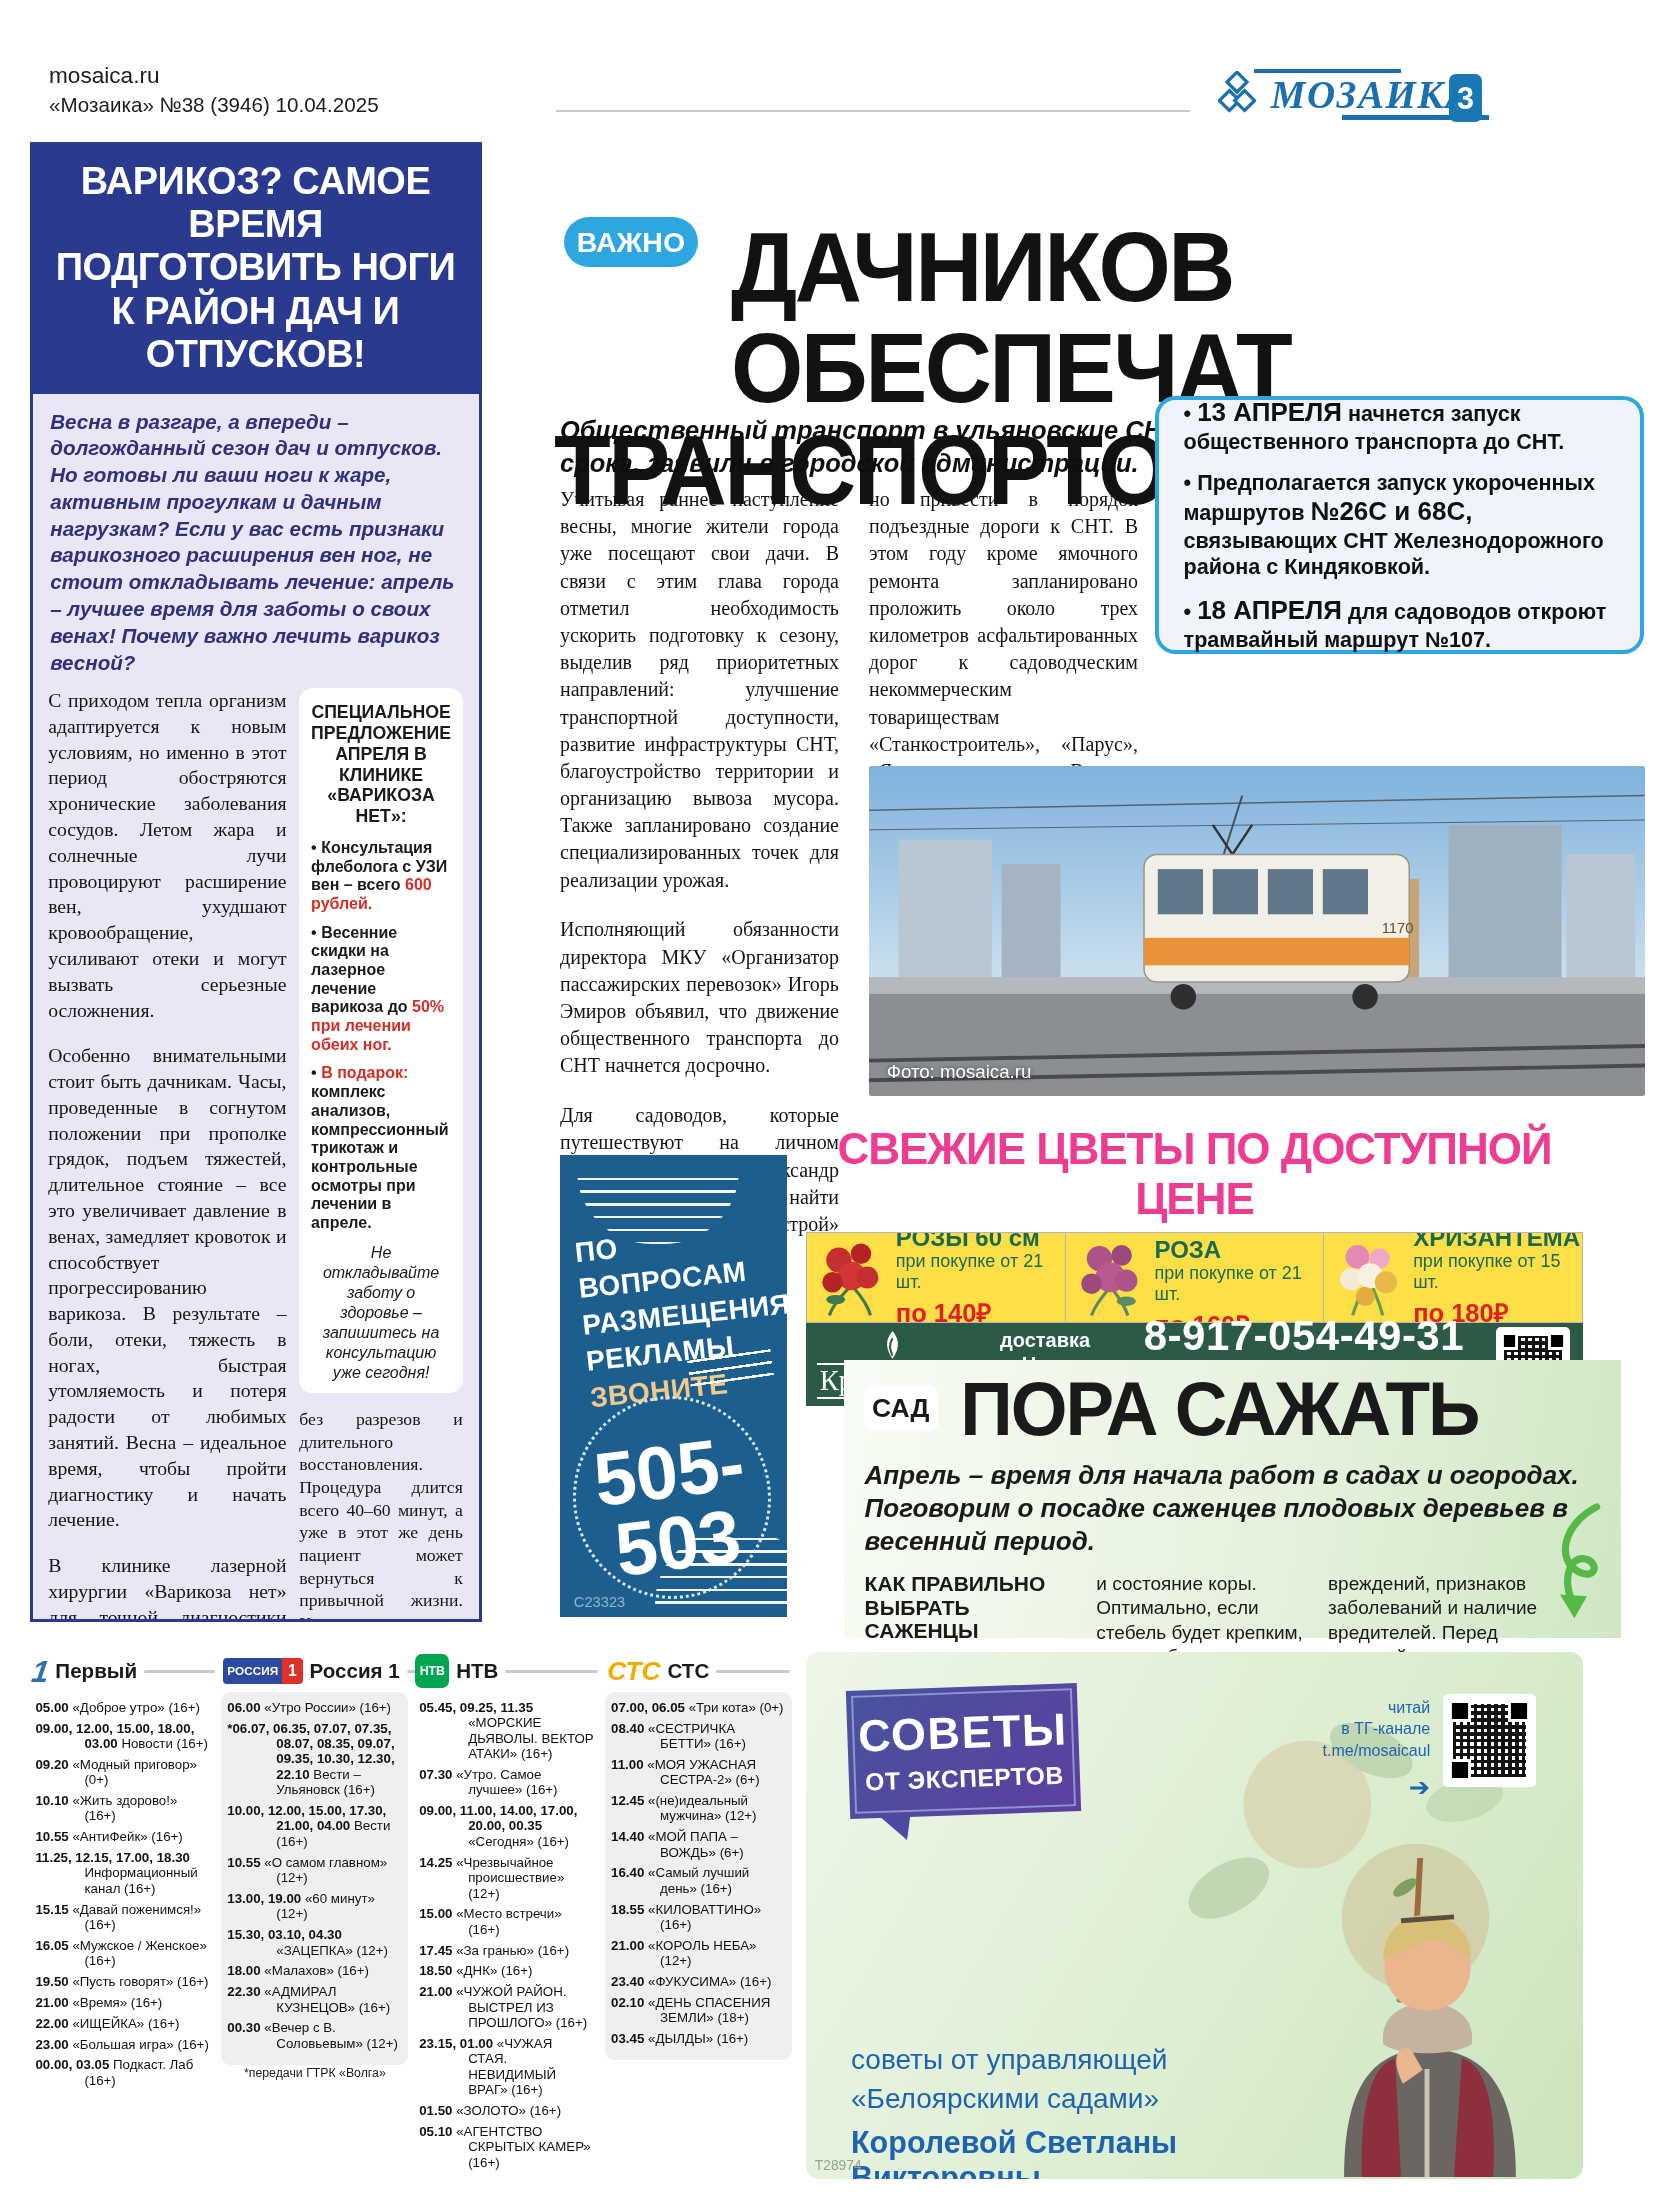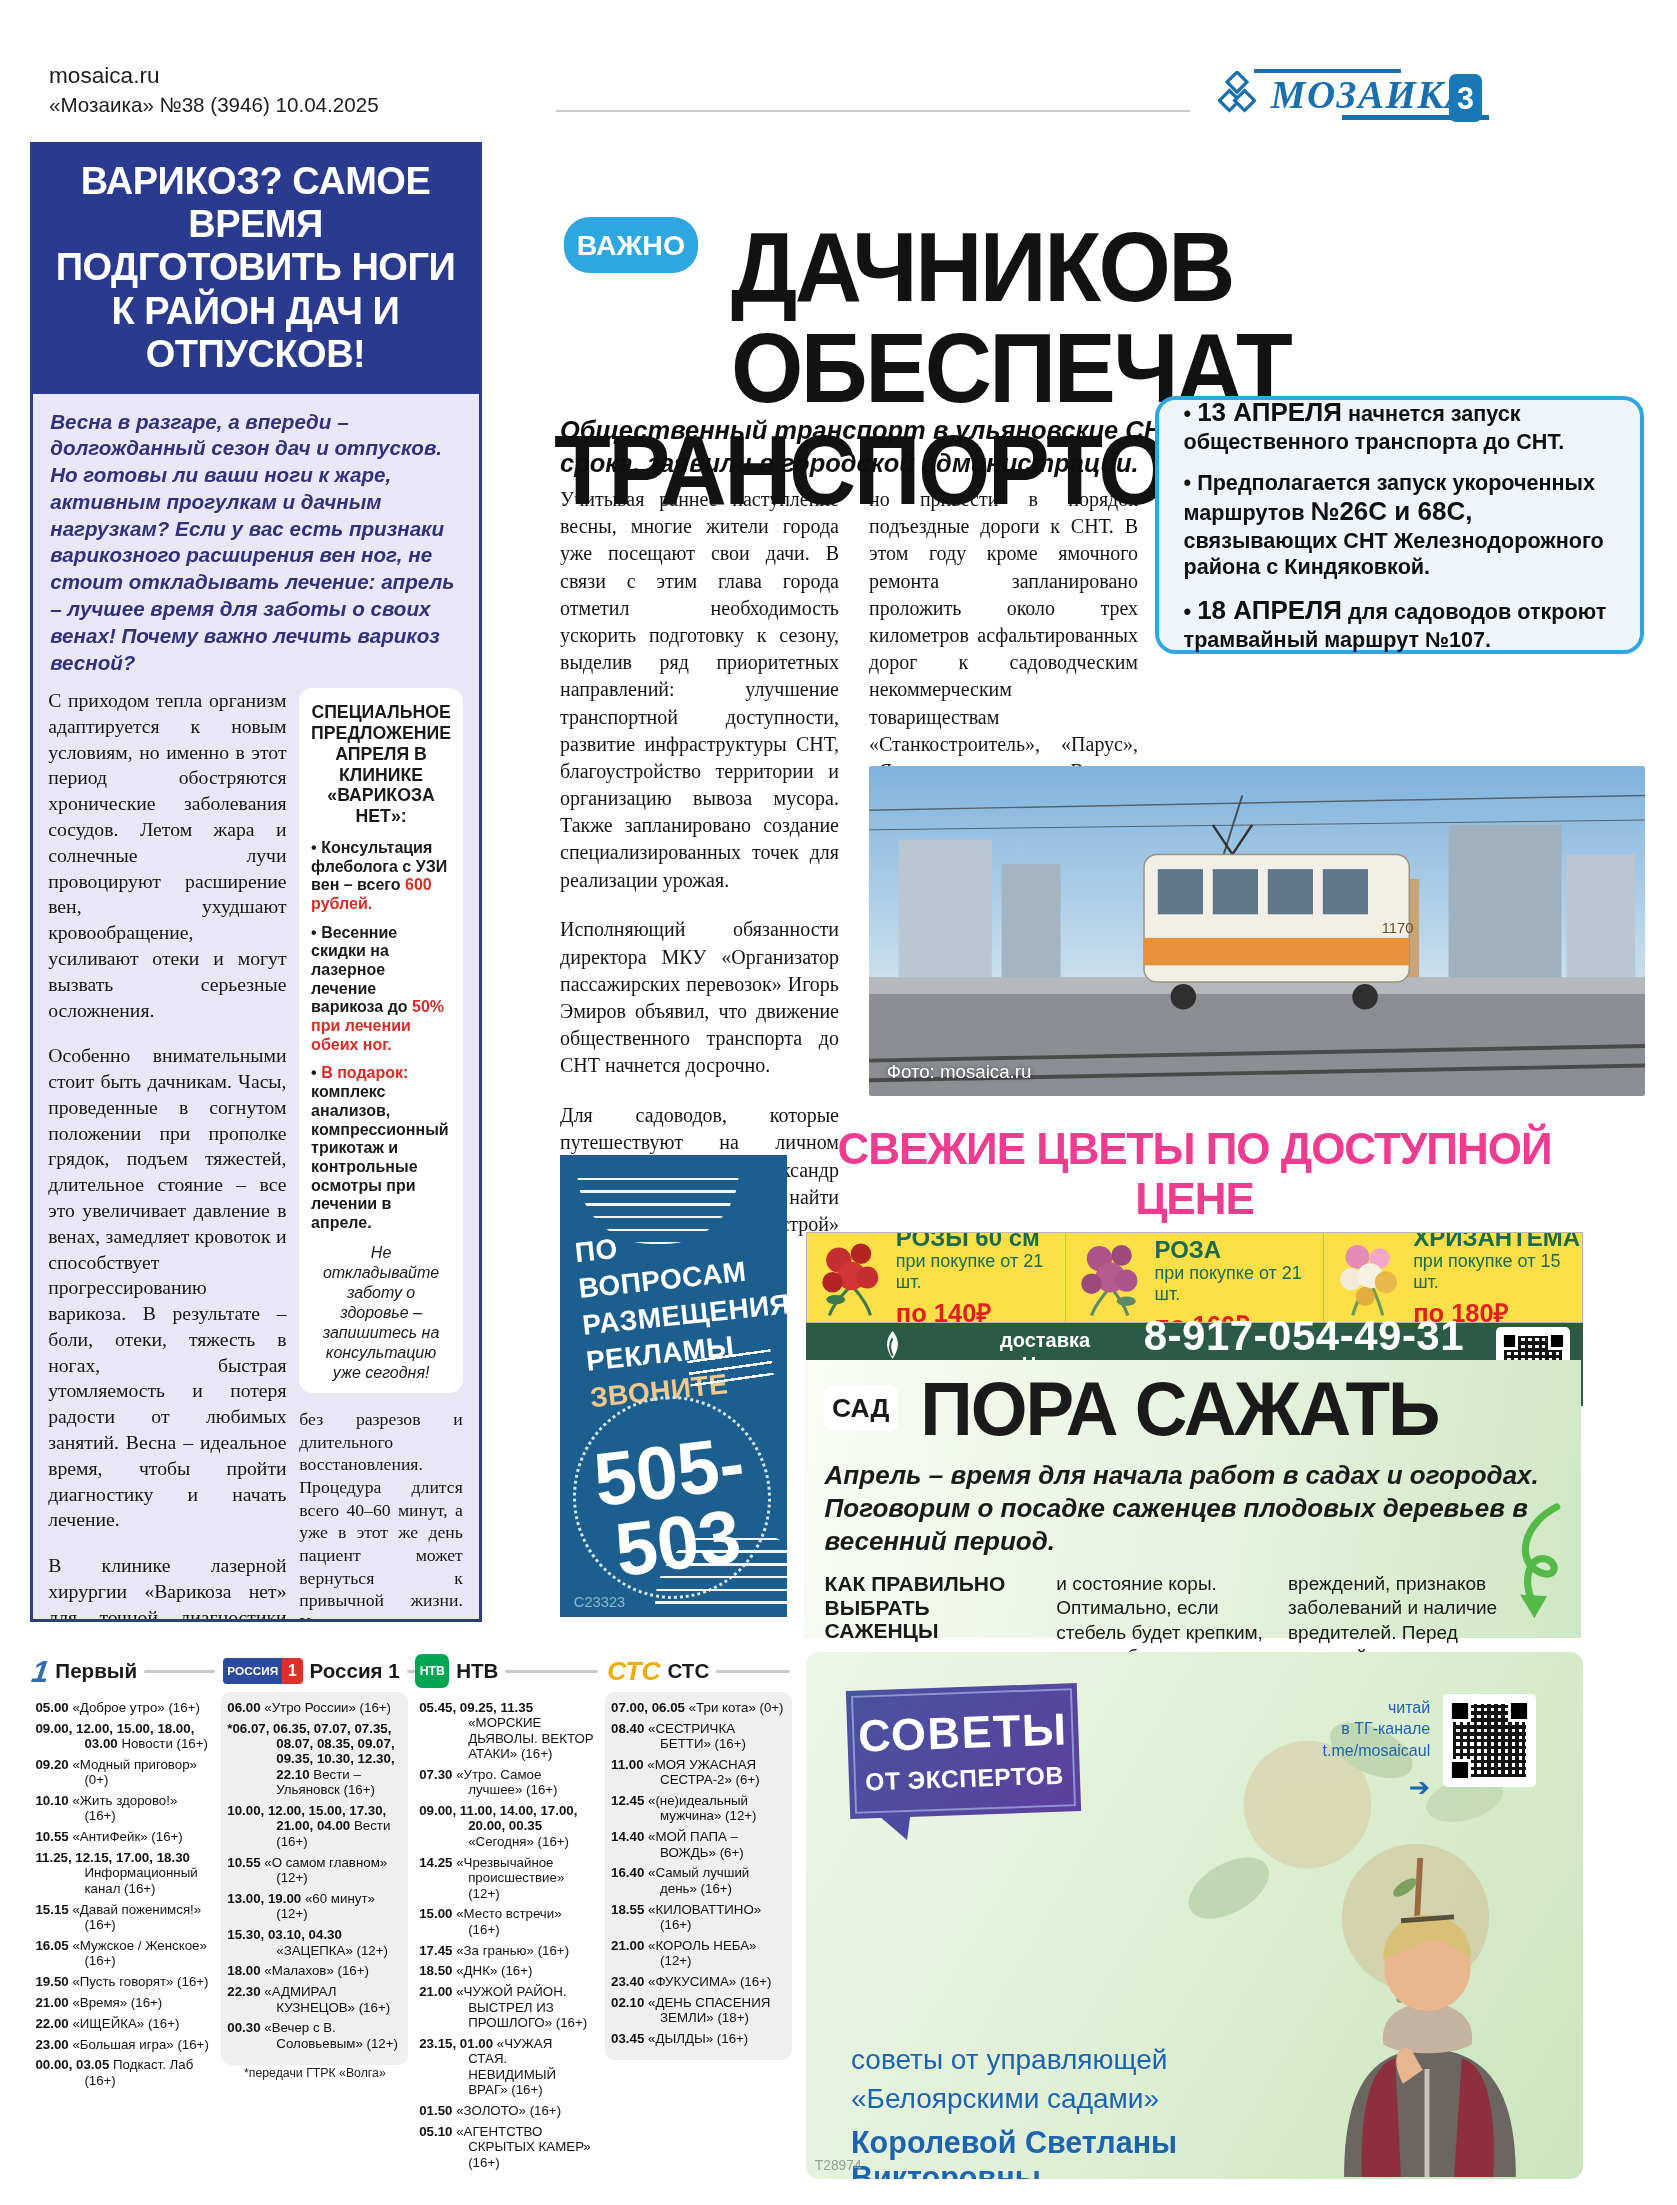--- a/index.html
+++ b/index.html
@@ -33,21 +33,21 @@
   .offer-li::before{content:"• ";}
   .red{color:#d42e26;}
   .offer-note{font-style:italic;font-size:16px;line-height:1.25;text-align:center;margin:2px 0 0;}
   .var-cont{font-family:"Liberation Serif",serif;font-size:17.7px;line-height:1.28;text-align:justify;margin-top:14.7px;color:#151515;}
   .var-cont p{margin:0 0 16.7px;}
   .booking{background:#fff;border-radius:12.8px;padding:11.8px 6.9px;margin-top:1px;}
   .booking-label{font-size:19.7px;}
   .booking-phone{font-size:24.6px;font-weight:700;margin-top:3.9px;}
   .booking-line{font-size:20.6px;font-weight:700;margin-top:2px;}
   
-  .art-badge{position:absolute;left:564px;top:217px;width:134px;height:56px;border-radius:25.5px;background:#2ea7e0;
+  .art-badge{position:absolute;left:564px;top:217px;width:134px;height:50px;border-radius:25.5px;background:#2ea7e0;
              color:#fff;font-size:28.5px;font-weight:700;display:flex;align-items:center;justify-content:center;}
   .art-title{position:absolute;left:554px;top:155px;width:1115px;font-weight:700;font-size:93px;line-height:1.03;
              letter-spacing:-2.5px;color:#121212;transform:scaleY(1.06);transform-origin:top left;}
   .art-title .l1{display:block;padding-left:177px;}
   .art-lead{position:absolute;left:560px;top:414px;width:1076px;font-style:italic;font-weight:700;
             font-size:25.5px;line-height:1.3;color:#0e0e0e;}
   .serif-col{font-family:"Liberation Serif",serif;font-size:20px;line-height:1.36;text-align:justify;color:#141414;}
   .serif-col p{margin:0 0 22.6px;}
   .art-colA{position:absolute;left:560px;top:486px;width:279px;}
   .art-colB{position:absolute;left:869px;top:486px;width:269px;}
@@ -93,21 +93,21 @@
   .fl-contact{flex:1;text-align:center;}
   .fl-phone{font-size:42px;font-weight:700;letter-spacing:0.5px;line-height:1;}
   .fl-addr{font-size:21.6px;font-weight:700;margin-top:4.9px;}
   .qr{width:74px;height:74px;background:#fff;border-radius:4.9px;position:relative;flex:none;}
   .qr-noise{position:absolute;inset:11%;opacity:.92;
      background-image:repeating-linear-gradient(0deg,#000 0 3.4px,transparent 3.4px 6.9px),
                       repeating-linear-gradient(90deg,#000 0 3.4px,#fff 3.4px 6.9px);}
   .qr-eye{position:absolute;width:24%;height:24%;background:#000;box-shadow:inset 0 0 0 2.9px #fff,inset 0 0 0 5.4px #000;}
   .qr-eye.e1{left:6%;top:6%;}.qr-eye.e2{right:6%;top:6%;}.qr-eye.e3{left:6%;bottom:6%;}
   
-  .garden{position:absolute;left:804px;top:1360px;width:777px;height:278px;box-sizing:border-box;
+  .garden{position:absolute;left:844px;top:1360px;width:777px;height:278px;box-sizing:border-box;
           background:linear-gradient(100deg,#f8fcf5 0%,#e6f2dd 55%,#cfe7c4 100%);}
   .g-head{display:flex;align-items:center;gap:22.6px;padding:11.8px 0 0 19.7px;}
   .g-badge{background:#fff;border-radius:8.8px;width:74px;height:46px;font-weight:700;font-size:26.5px;
            display:flex;align-items:center;justify-content:center;flex:none;}
   .g-title{font-weight:700;font-size:73px;letter-spacing:-2px;line-height:1;transform:scaleY(1.05);}
   .g-lead{font-style:italic;font-weight:700;font-size:26px;line-height:1.27;padding:13.8px 34px 0 20.6px;}
   .g-cols{display:flex;gap:17.7px;padding:14.7px 79px 0 20.6px;}
   .g-col{flex:1;font-size:19px;line-height:1.27;}
   .g-sub{font-weight:700;font-size:21px;line-height:1.12;margin:0 0 7.9px;}
   .g-arrow{position:absolute;right:17.7px;bottom:11.8px;}

